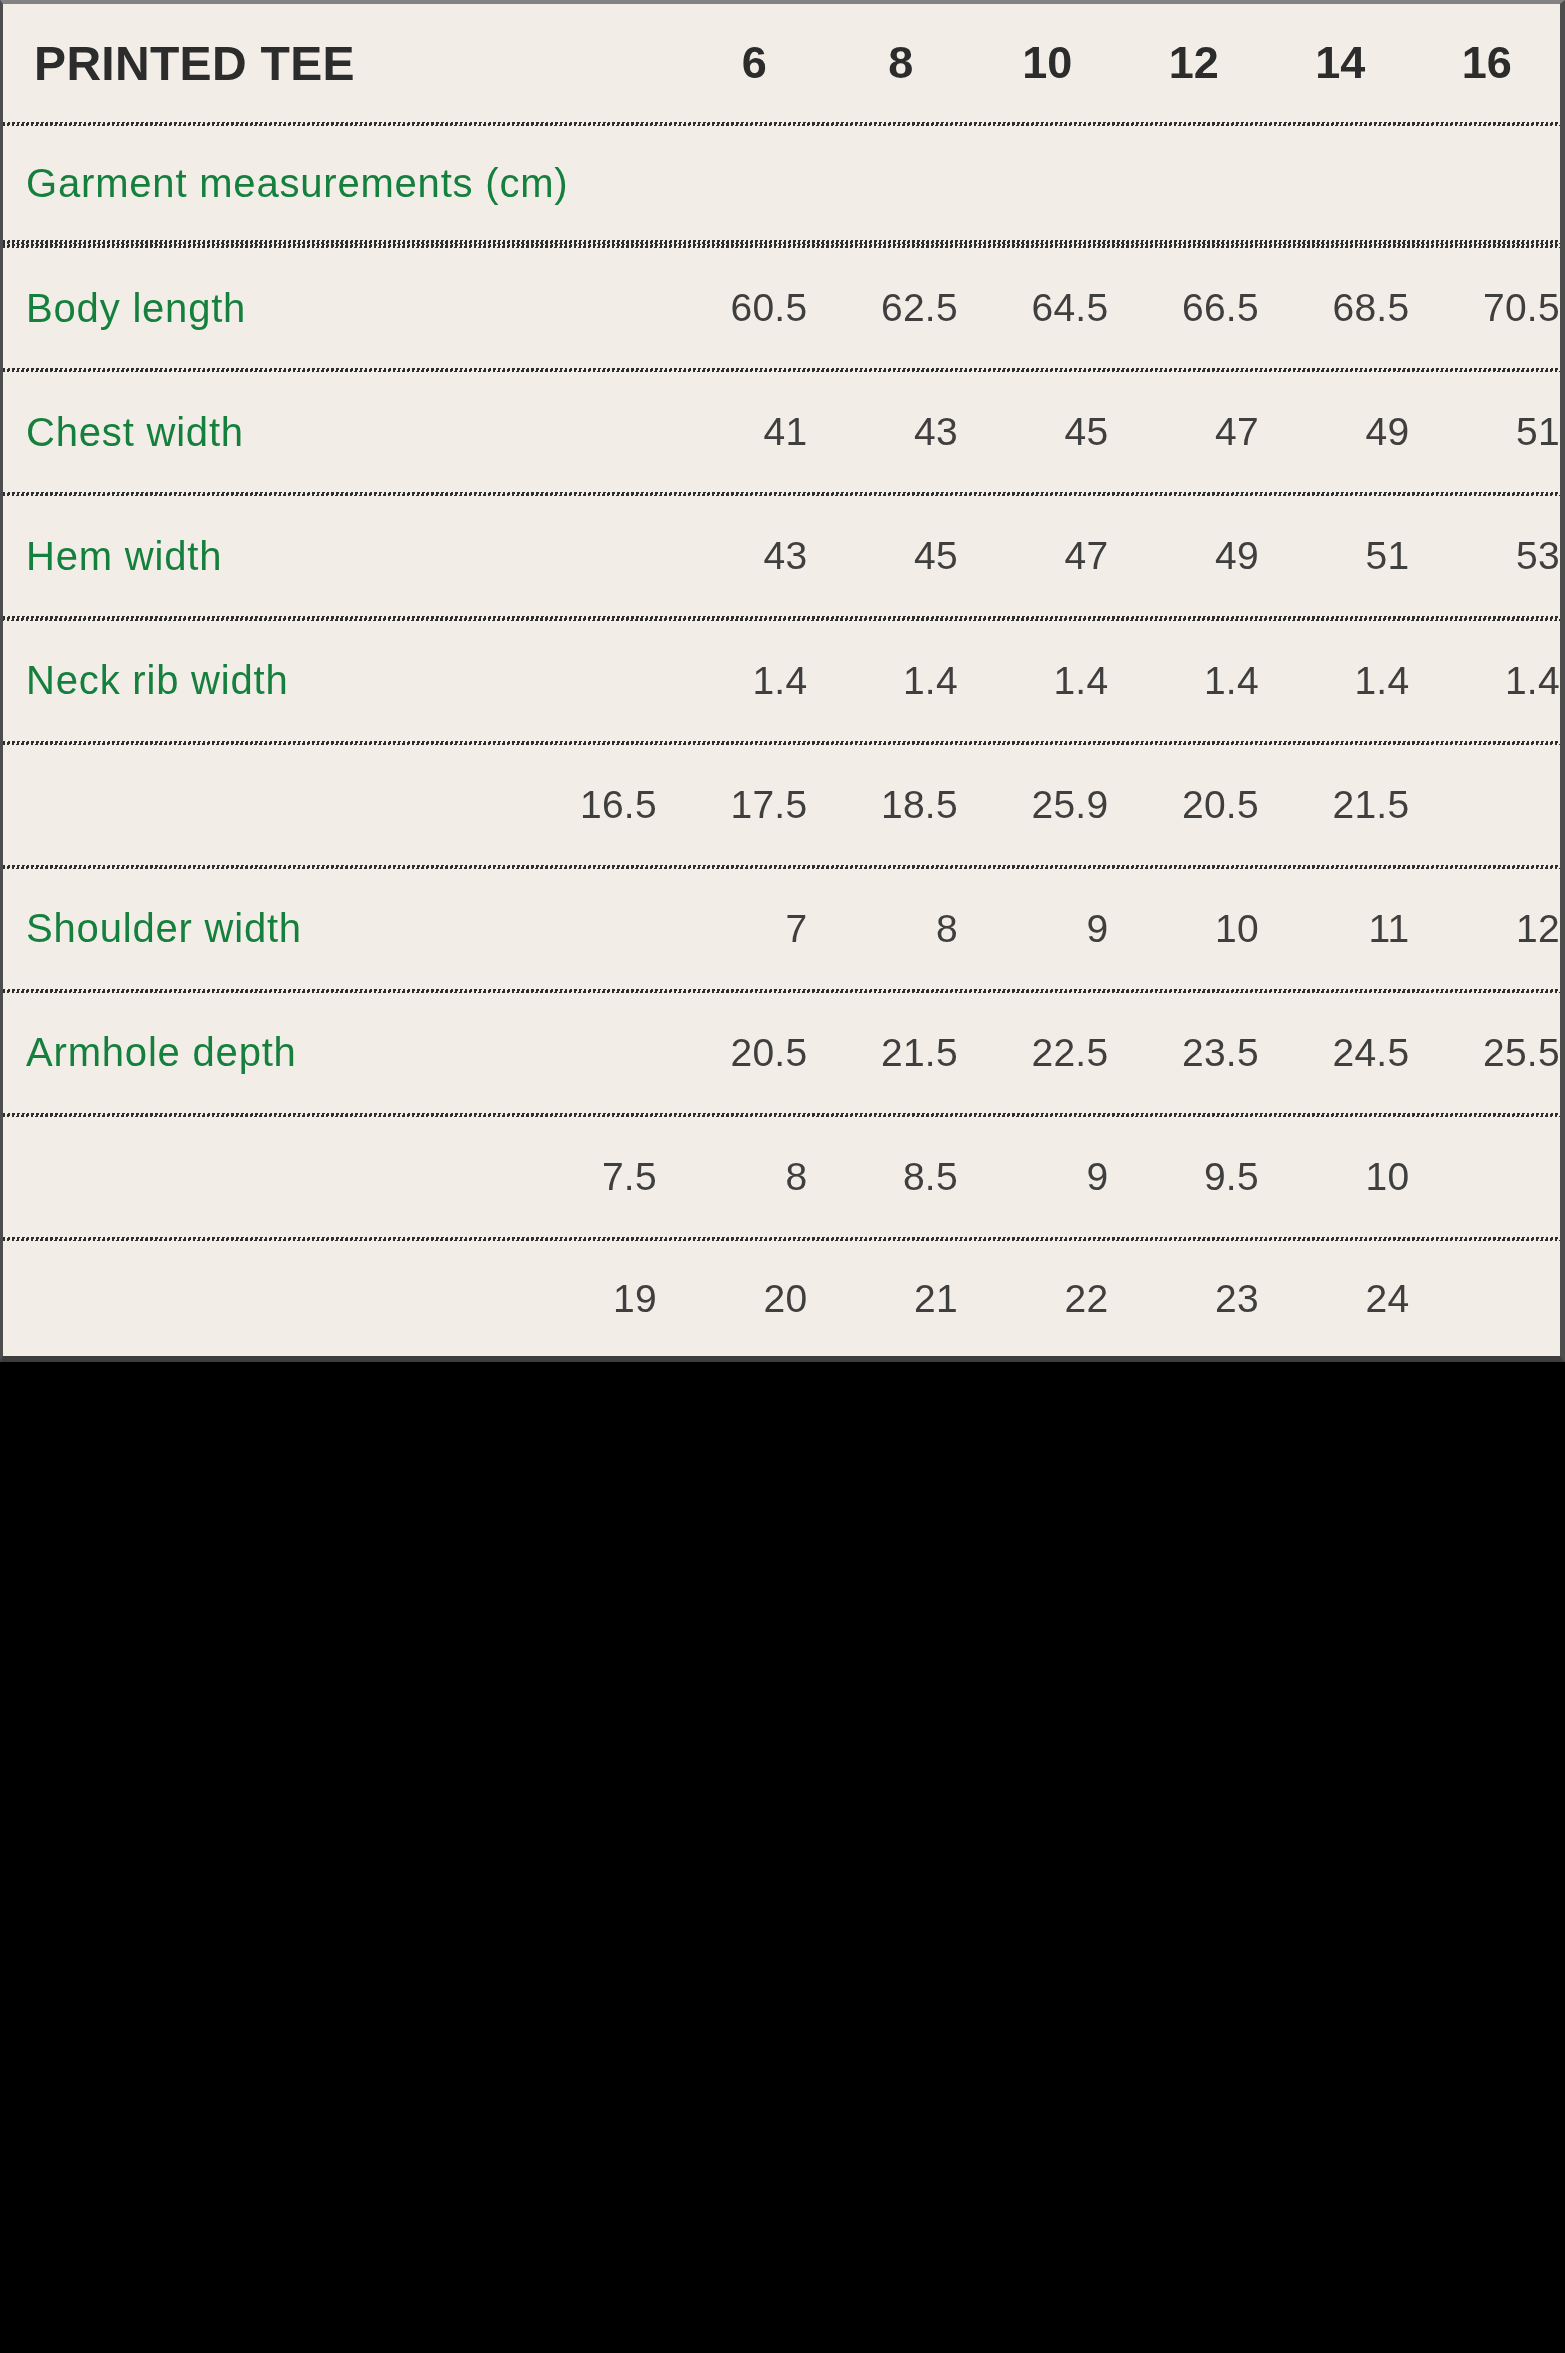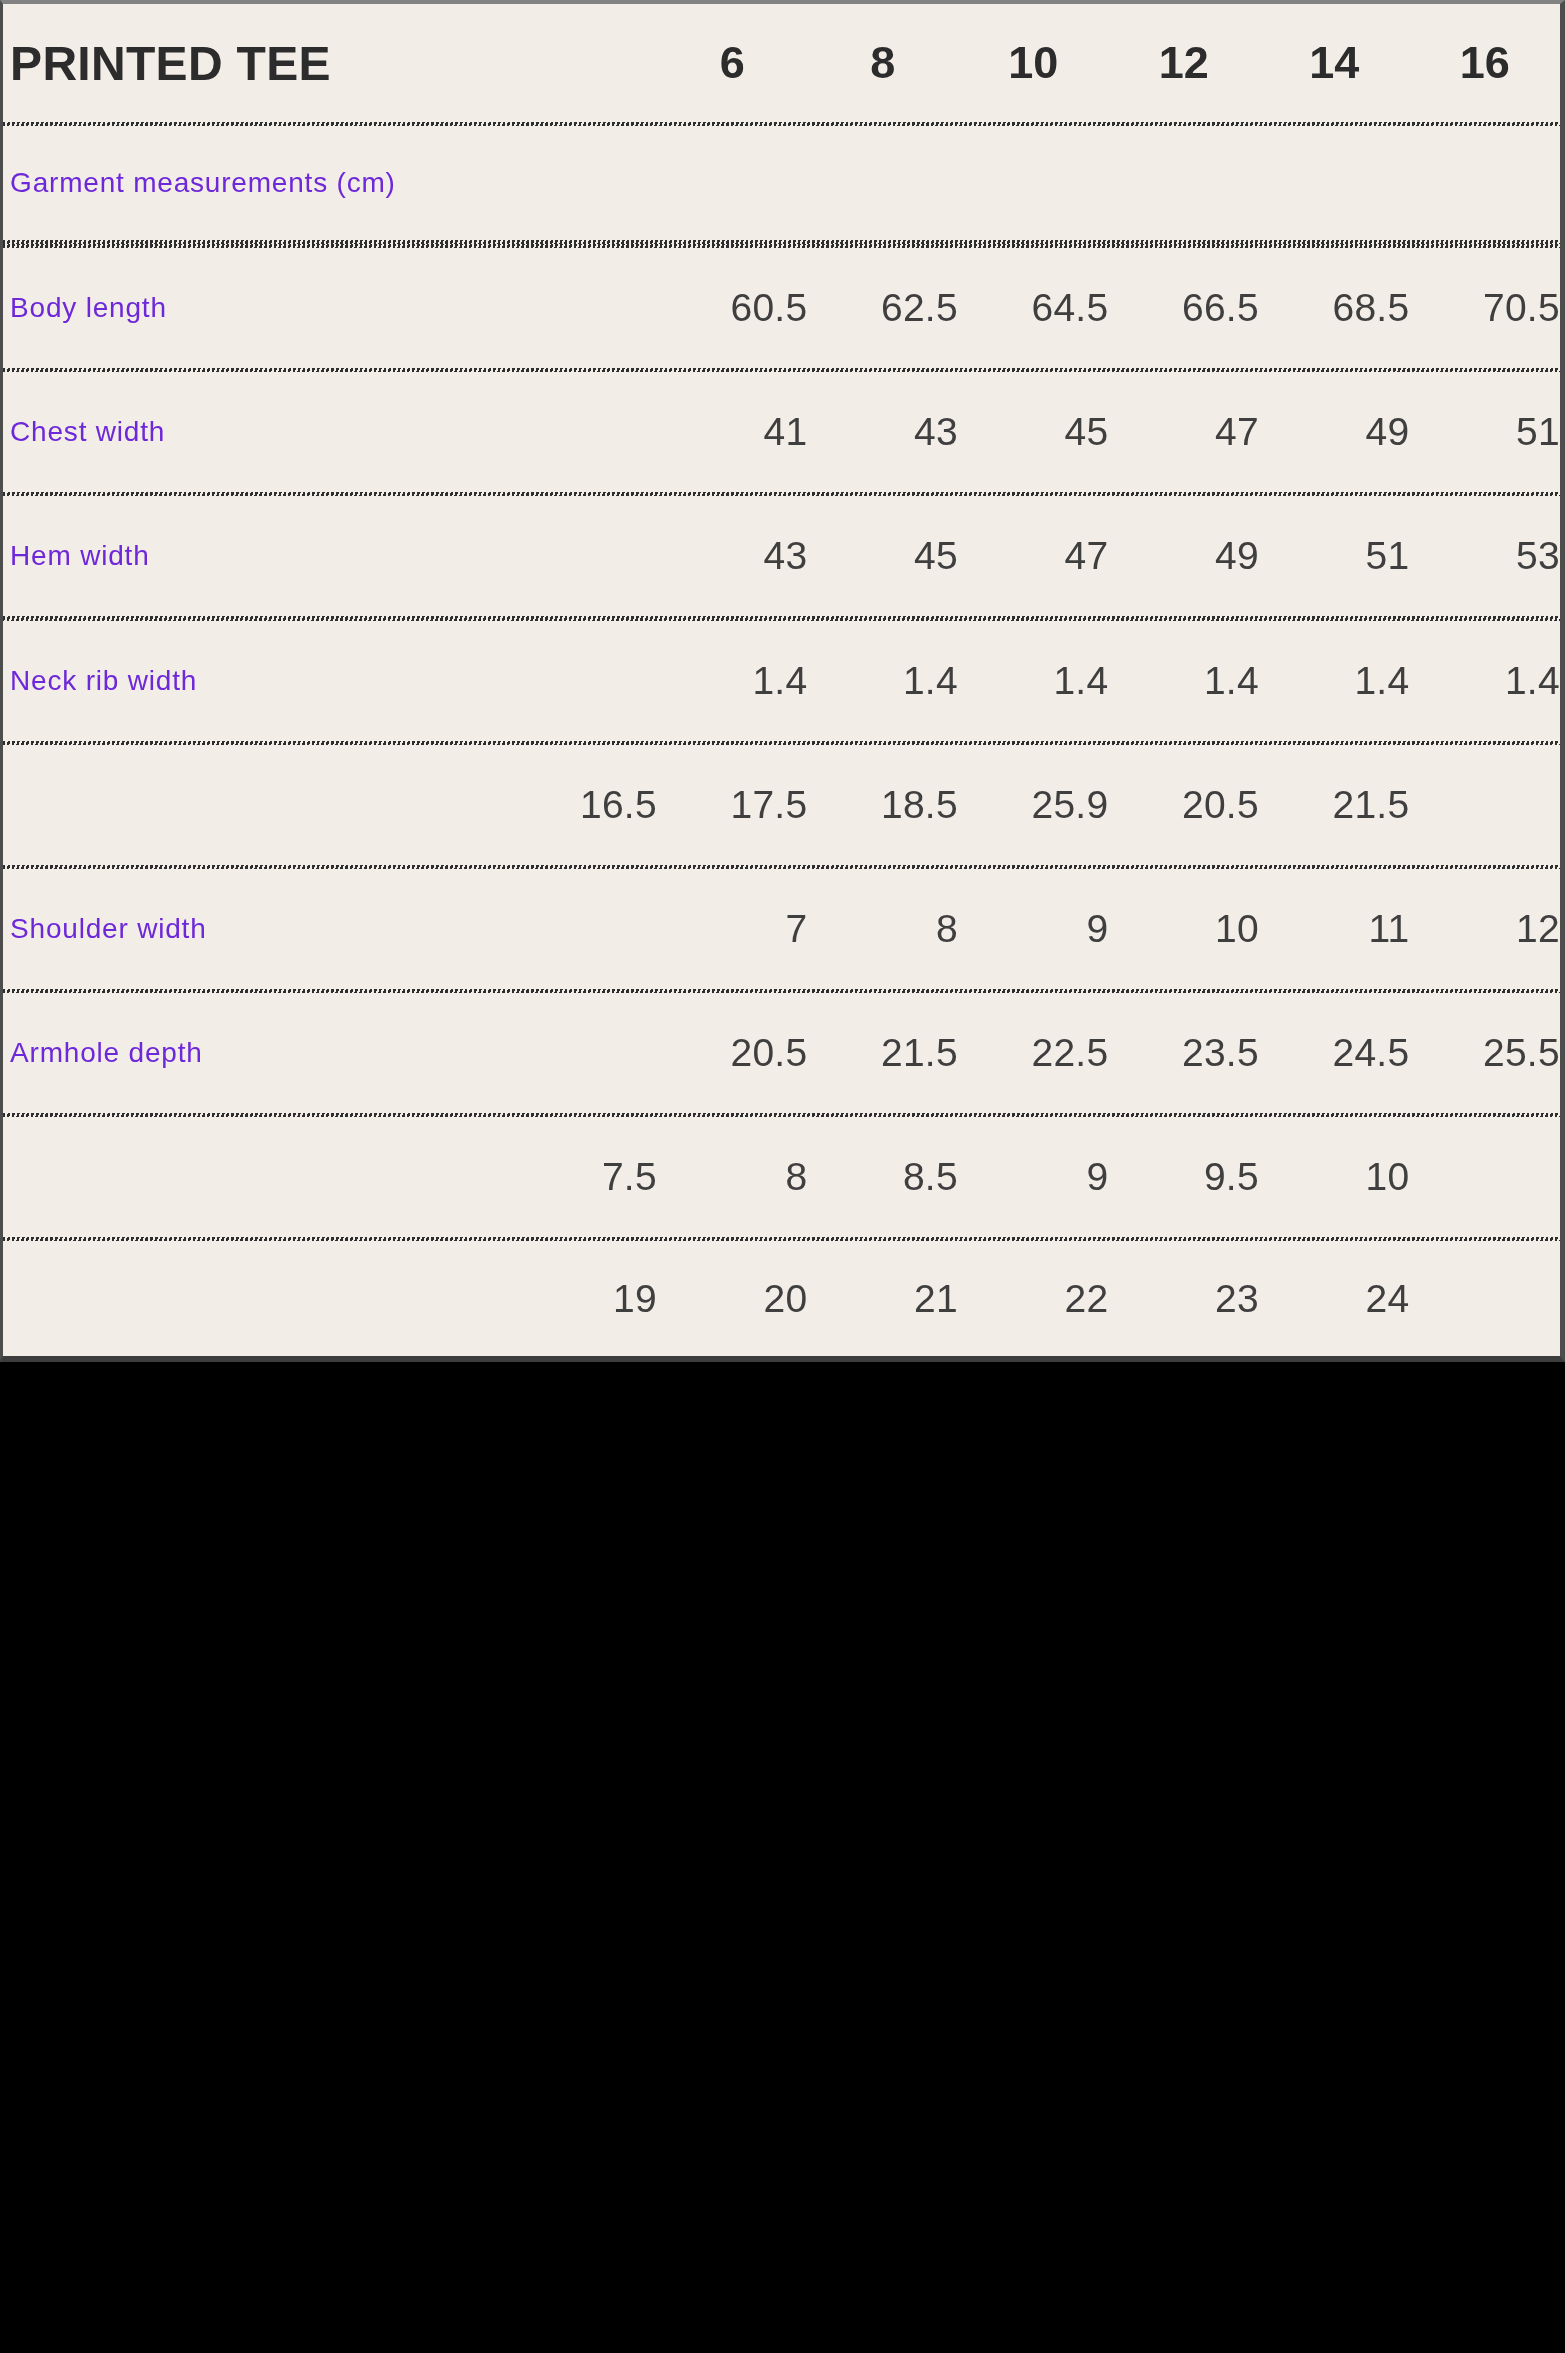--- a/index.html
+++ b/index.html
@@ -18,31 +18,32 @@
     border-top: 4.6px solid #828282;
     border-left: 3.1px solid #4d4d4d;
     border-right: 5.1px solid #4d4d4d;
     border-bottom: 6.1px solid #3d3d3d;
   }
   .row {
     display: grid;
     grid-template-columns: 654px repeat(6, 1fr);
     align-items: center;
   }
-  .row.header { height: 118px; }
+  .row.header { height: 118px; padding-left: 24px; }
   .row.note   { height: 114px; }
   .row.data   { height: 120px; gap: 27px; }
   .row.data.last { height: 115px; }
   .cell.label {
     padding-left: 7.1px;
-    font-size: 28px;
+    font-size: 40px;
     font-weight: 300;
-    color: #6d28d9;
+    color: #15803d;
     letter-spacing: 0.8px;
     white-space: nowrap;
+    margin-left: 16px;
   }
   .cell.fullspan { grid-column: 1 / -1; }
   .cell.value {
     text-align: right;
     font-size: 39px;
     font-weight: 300;
     color: #3f3f3f;
     letter-spacing: 0.3px;
   }
   .cell.title {

